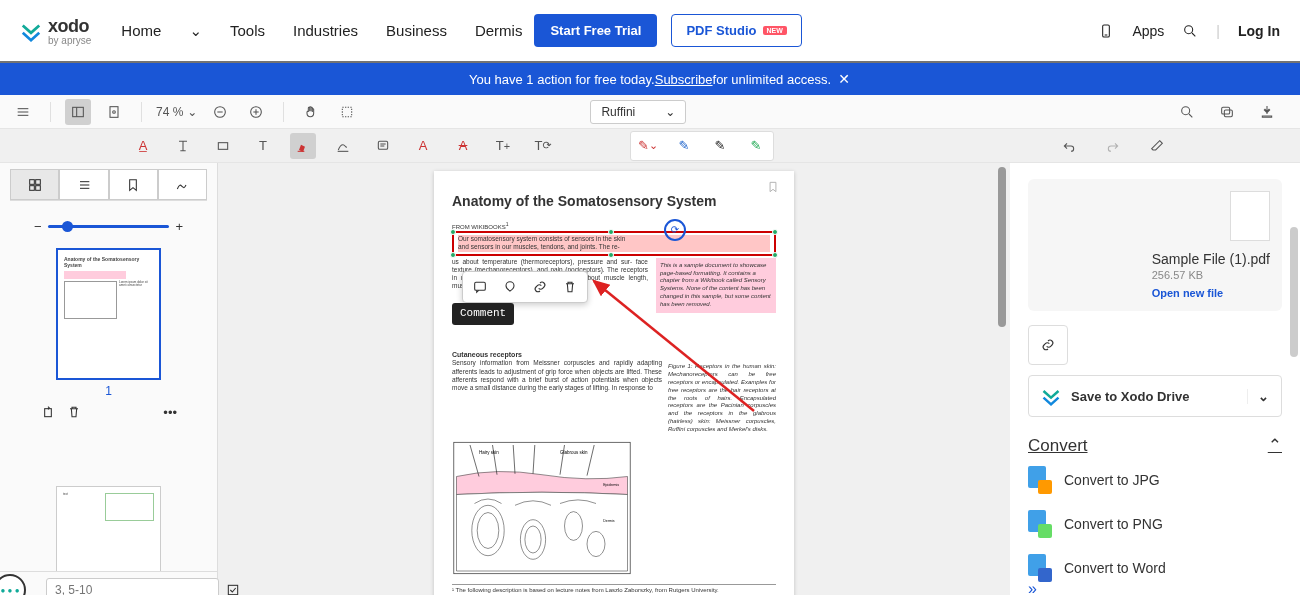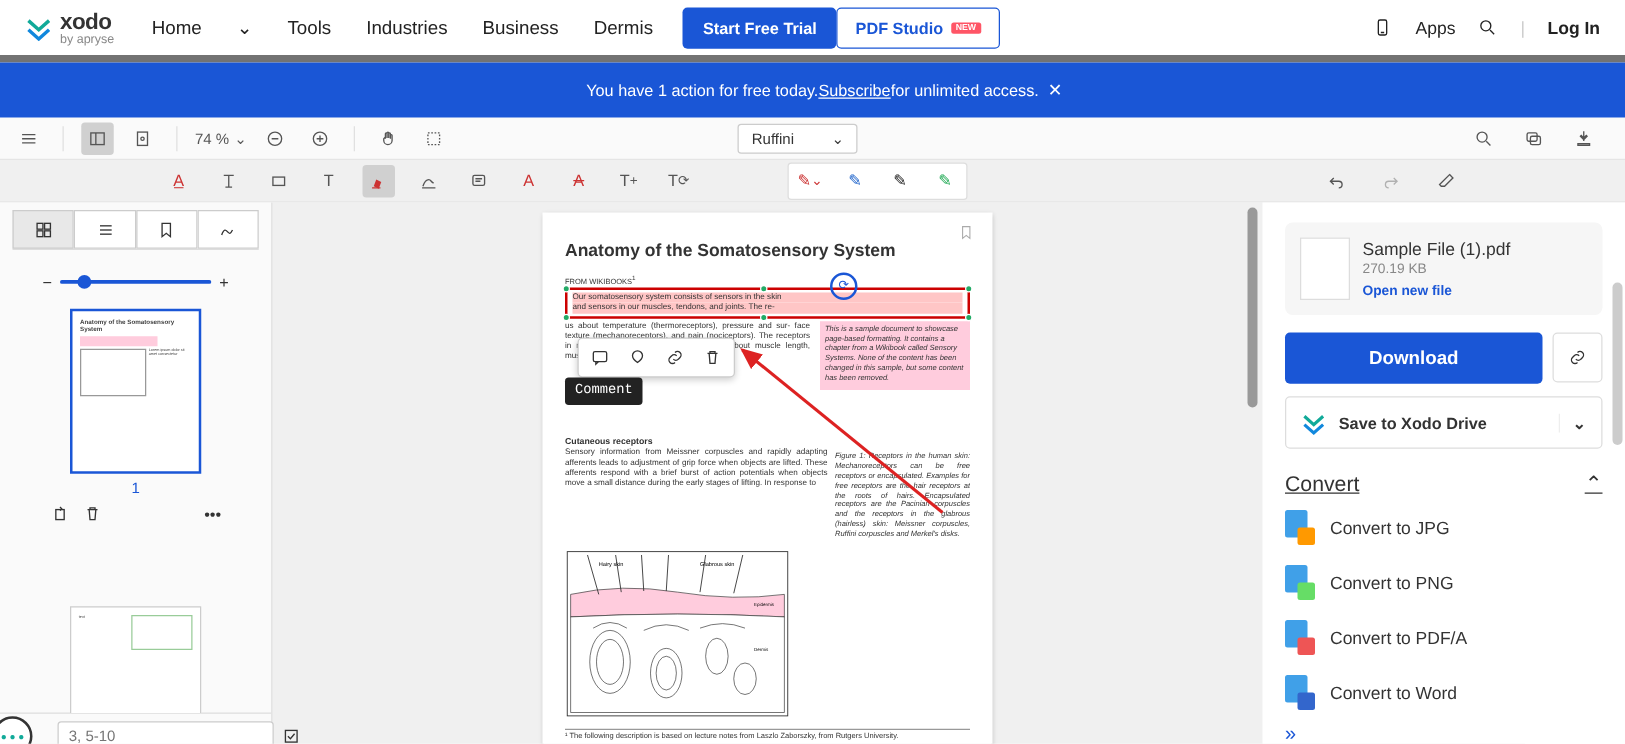--- a/index.html
+++ b/index.html
@@ -1,34 +1,34 @@
 <!DOCTYPE html>
 <html><head>
 <meta charset="utf-8">
 <style>
 * { box-sizing: border-box; margin: 0; padding: 0; }
 body { font-family: -apple-system, BlinkMacSystemFont, "Segoe UI", Arial, sans-serif; font-size: 13px; color: #333; background: #fff; width: 1300px; height: 595px; overflow: hidden; }
 
 
-.topnav { height: 50px; display: flex; align-items: center; padding: 0 20px; border-bottom: 6px solid #737373; }
+.topnav { height: 63px; display: flex; align-items: center; padding: 0 20px; border-bottom: 2px solid #737373; }
 .logo { display: flex; align-items: center; gap: 6px; margin-right: 30px; }
 .logo-mark { width: 22px; height: 22px; }
 .logo-text { font-weight: 700; font-size: 18px; letter-spacing: -0.5px; }
 .logo-sub { font-size: 10px; color: #888; margin-top: -2px; }
 .nav-links { display: flex; gap: 28px; align-items: center; font-size: 15px; color: #222; }
 .nav-links span { cursor: pointer; }
-.nav-actions { display: flex; align-items: center; margin-left: 24px; }
+.nav-actions { display: flex; gap: 14px; align-items: center; margin-left: 12px; }
 .btn-primary { background: #1a56d6; color: #fff; border: none; padding: 9px 16px; border-radius: 4px; font-weight: 600; font-size: 13px; cursor: pointer; }
 .btn-outline { background: #fff; color: #1a56d6; border: 1px solid #1a56d6; padding: 8px 14px; border-radius: 4px; font-weight: 600; font-size: 13px; cursor: pointer; display: flex; align-items: center; gap: 6px; }
 .badge-new { background: #f56; color: #fff; font-size: 7px; padding: 1px 4px; border-radius: 2px; font-weight: 700; }
 .nav-right { margin-left: auto; display: flex; align-items: center; gap: 18px; font-size: 14px; color: #222; }
 .nav-divider { color: #ccc; }
 
 
-.banner { height: 44px; background: #1a56d6; color: #fff; display: flex; align-items: center; justify-content: center; font-size: 13px; position: relative; }
+.banner { height: 32px; background: #1a56d6; color: #fff; display: flex; align-items: center; justify-content: center; font-size: 13px; position: relative; }
 .banner a { color: #fff; }
 .banner-close { position: absolute; right: 450px; font-size: 14px; cursor: pointer; }
 
 
 .toolbar1 { height: 34px; background: #fafafa; display: flex; align-items: center; gap: 10px; padding: 0 10px; border-bottom: 1px solid #e5e5e5; }
 .toolbar2 { height: 34px; background: #f0f0f0; display: flex; align-items: center; gap: 14px; padding: 0 130px; border-bottom: 1px solid #e5e5e5; }
 .tb-sep { width: 1px; height: 20px; background: #e0e0e0; margin: 0 4px; }
 .tb-btn { width: 26px; height: 26px; display: flex; align-items: center; justify-content: center; cursor: pointer; color: #555; border-radius: 3px; }
 .tb-btn.active { background: #d0d0d0; }
 .zoom-level { font-size: 12px; color: #555; display: flex; align-items: center; gap: 4px; }
@@ -75,21 +75,21 @@
 .tooltip-comment { position: absolute; top: 132px; left: 18px; background: #222; color: #fff; font-size: 11px; padding: 4px 8px; border-radius: 3px; font-family: Liberation Mono, monospace; }
 .red-arrow { position: absolute; top: 100px; left: 150px; pointer-events: none; }
 .spin-icon { position: absolute; top: 48px; right: 108px; width: 22px; height: 22px; border: 2px solid #1a56d6; border-radius: 50%; display: flex; align-items: center; justify-content: center; color: #1a56d6; font-size: 10px; }
 .fig-caption { width: 108px; font-size: 6px; font-style: italic; line-height: 1.3; text-align: justify; float: right; margin-left: 6px; margin-top: 4px; }
 .skin-diagram { width: 180px; height: 140px; margin-top: 4px; }
 .footnote { font-size: 6px; margin-top: 6px; border-top: 1px solid #999; padding-top: 2px; }
 .page-num { text-align: right; font-size: 7px; margin-top: 4px; }
 
 
 .right-panel { width: 290px; background: #fff; padding: 16px 18px; overflow-y: auto; position: relative; }
-.file-card { background: #f6f6f6; border-radius: 6px; padding: 12px; display: flex; gap: 10px; align-items: center; }
+.file-card { background: #f6f6f6; border-radius: 6px; padding: 12px; display: flex; gap: 10px; align-items: flex-end; flex-direction: column; }
 .file-thumb { width: 40px; height: 50px; background: #fff; border: 1px solid #ddd; }
 .file-name { font-size: 14px; font-weight: 400; }
 .file-size { font-size: 11px; color: #888; margin-top: 2px; }
 .open-new { font-size: 11px; color: #1a56d6; margin-top: 6px; cursor: pointer; font-weight: 600; }
 .dl-row { display: flex; gap: 8px; margin-top: 14px; }
 .btn-download { flex: 1; background: #1a56d6; color: #fff; border: none; border-radius: 4px; padding: 12px; font-size: 15px; font-weight: 600; cursor: pointer; }
 .btn-link-square { width: 40px; height: 40px; border: 1px solid #ddd; border-radius: 4px; display: flex; align-items: center; justify-content: center; cursor: pointer; }
 .save-xodo { margin-top: 10px; border: 1px solid #ddd; border-radius: 4px; display: flex; align-items: center; padding: 10px 12px; gap: 10px; font-weight: 600; cursor: pointer; }
 .save-xodo .chev-box { margin-left: auto; border-left: 1px solid #eee; padding-left: 10px; }
 .section-h { margin-top: 18px; font-size: 17px; display: flex; align-items: center; cursor: pointer; text-decoration: underline; }
@@ -479,26 +479,25 @@
       <div class="page-num">1</div>
     </div>
   </div>
 
   <div class="right-panel">
     <div class="rp-scroll"></div>
     <div class="file-card">
       <div class="file-thumb"></div>
       <div>
         <div class="file-name">Sample File (1).pdf</div>
-        <div class="file-size">270.19 KB</div>
+        <div class="file-size">256.57 KB</div>
         <div class="open-new">Open new file</div>
       </div>
     </div>
     <div class="dl-row">
-      <button class="btn-download">Download</button>
       <div class="btn-link-square">
           <svg class="ico" viewBox="0 0 24 24">
             <path d="M10 14a4 4 0 006 0l2-2a4 4 0 00-6-6M14 10a4 4 0 00-6 0l-2 2a4 4 0 006 6"></path>
           </svg>
         </div>
     </div>
     <div class="save-xodo">
       <svg width="20" height="20" viewBox="0 0 24 24">
           <path d="M3 6 L12 14 L21 6" stroke="#1a9" stroke-width="3" fill="none"></path>
           <path d="M3 14 L12 22 L21 14" stroke="#18d" stroke-width="3" fill="none"></path>
@@ -513,24 +512,20 @@
     <div class="convert-list">
       <div class="convert-item">
           <div class="doc-icon"></div>
           <span>Convert to JPG</span>
         </div>
       <div class="convert-item">
           <div class="doc-icon png"></div>
           <span>Convert to PNG</span>
         </div>
       <div class="convert-item">
-          <div class="doc-icon pdfa"></div>
-          <span>Convert to PDF/A</span>
-        </div>
-      <div class="convert-item">
           <div class="doc-icon word"></div>
           <span>Convert to Word</span>
         </div>
     </div>
     <div class="expand-chevrons">»</div>
   </div>
 
 </div>
 
 </body></html>

